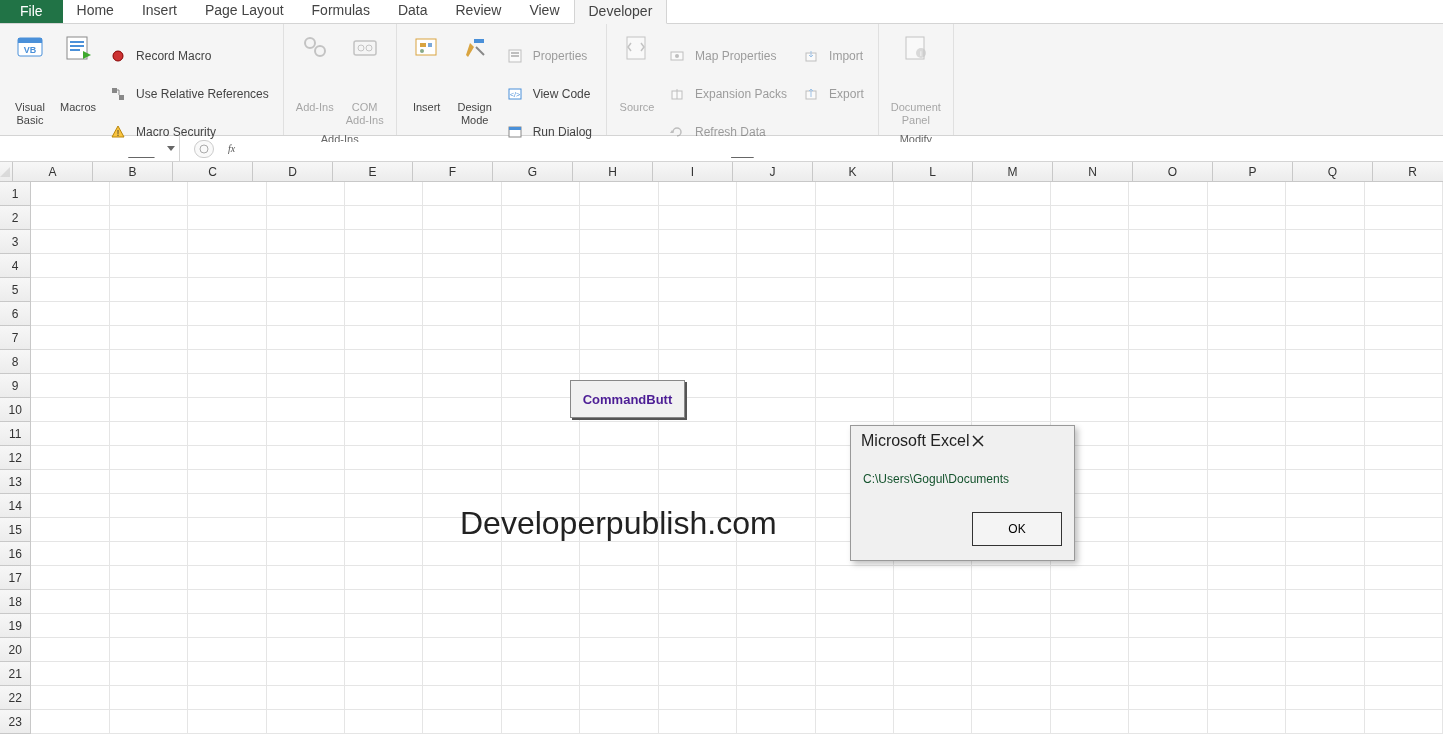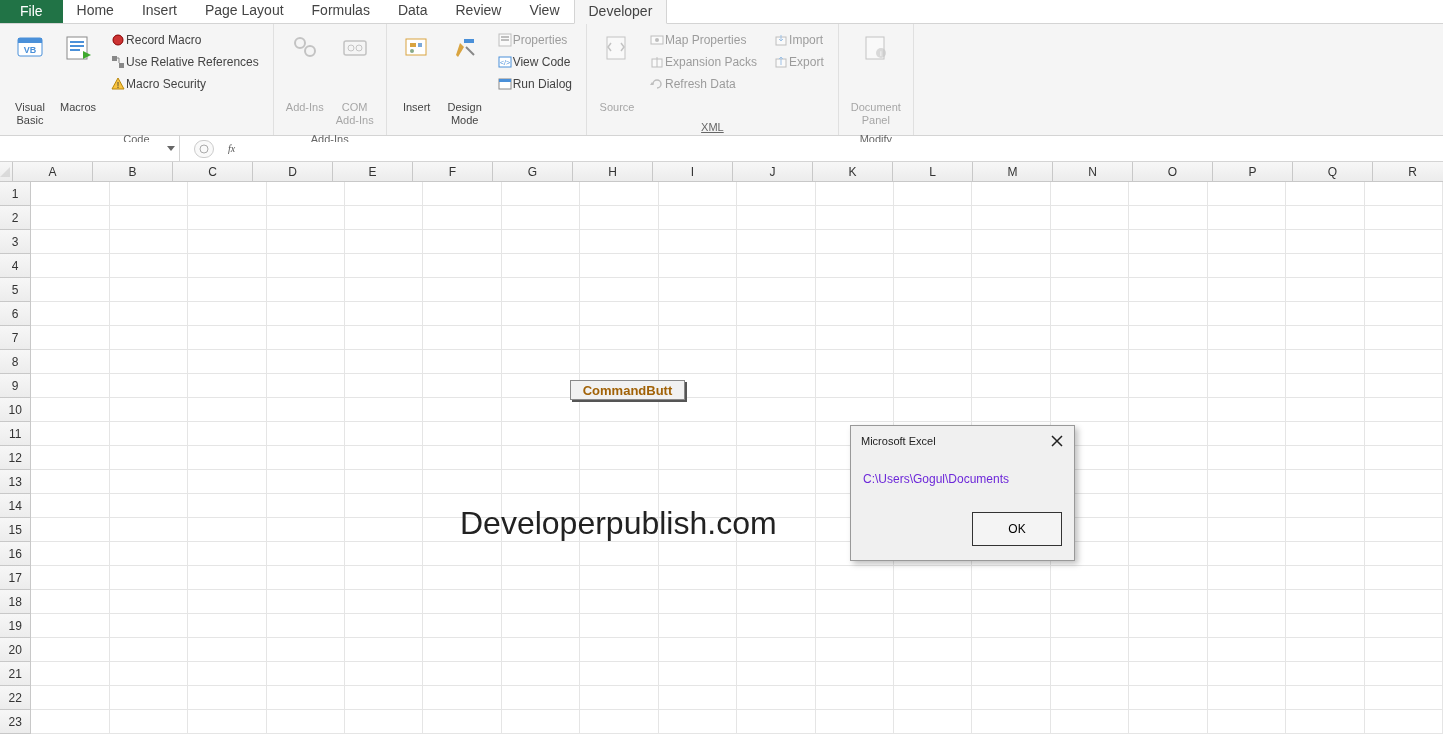--- a/index.html
+++ b/index.html
@@ -14,21 +14,21 @@
 
 .ribbon { display: flex; background: #f5f5f5; border-bottom: 1px solid #d4d4d4; height: 112px; }
 .group { border-right: 1px solid #e0e0e0; padding: 4px 8px 2px 8px; display: flex; flex-direction: column; justify-content: space-between; }
 .group-body { display: flex; flex: 1; align-items: flex-start; gap: 4px; }
 .group-label { text-align: center; font-size: 11px; color: #666; padding-top: 2px; text-decoration: underline; }
 .big-btn { display: flex; flex-direction: column; align-items: center; justify-content: flex-start; padding: 4px 4px; min-width: 44px; cursor: pointer; gap: 35px; }
 .big-btn .icon { width: 32px; height: 32px; margin-bottom: 2px; display: flex; align-items: center; justify-content: center; }
 .big-btn .lbl { font-size: 11px; text-align: center; line-height: 13px; color: #444; }
 .big-btn.disabled .lbl, .big-btn.disabled .icon { opacity: 0.45; }
 .stack { display: flex; flex-direction: column; gap: 2px; padding: 2px 2px; }
-.small-btn { display: flex; align-items: center; gap: 0; padding: 2px 4px; font-size: 12px; color: #444; cursor: pointer; }
+.small-btn { display: flex; align-items: center; gap: 10px; padding: 2px 4px; font-size: 12px; color: #444; cursor: pointer; margin-top: 16px; }
 .small-btn .sicon { width: 16px; height: 16px; display: flex; align-items: center; justify-content: center; }
 .small-btn.disabled { opacity: 0.5; }
 
 
 .formula-bar { display: flex; align-items: center; height: 26px; border-bottom: 1px solid #d4d4d4; background: #fff; }
 .name-box-wrap { display: flex; align-items: center; width: 180px; border-right: 1px solid #d4d4d4; height: 100%; padding-left: 6px; position: relative; }
 .name-box { flex: 1; border: none; outline: none; font-size: 12px; }
 .name-dd { width: 16px; height: 16px; color: #666; display: flex; align-items: center; justify-content: center; cursor: pointer; }
 .fx-area { display: flex; align-items: center; flex: 1; padding-left: 6px; }
 .fx-btn-group { display: flex; align-items: center; gap: 4px; padding: 0 8px; }
@@ -41,26 +41,26 @@
 .col-headers { display: flex; height: 20px; background: linear-gradient(#f7f7f7,#ececec); border-bottom: 1px solid #c8c8c8; }
 .corner { width: 32px; border-right: 1px solid #c8c8c8; background: linear-gradient(#f7f7f7,#ececec); display:flex;align-items:center;justify-content:flex-end;padding-right:2px;}
 .corner svg{opacity:.4}
 .col-h { width: 80px; border-right: 1px solid #c8c8c8; text-align: center; font-size: 12px; color: #333; line-height: 20px; cursor: pointer; }
 .rows { }
 .row { display: flex; height: 24px; }
 .row-h { width: 32px; background: linear-gradient(#f7f7f7,#ececec); border-right: 1px solid #c8c8c8; border-bottom: 1px solid #c8c8c8; text-align: center; font-size: 12px; color: #333; line-height: 24px; cursor: pointer; }
 .cell { width: 80px; border-right: 1px solid #e5e5e5; border-bottom: 1px solid #e5e5e5; }
 
 
-.command-button { position: absolute; left: 570px; top: 380px; width: 115px; height: 20px; background: #f1f1f1; border: 1px solid #888; box-shadow: 2px 2px 0 #555; font-size: 13px; font-weight: 600; color: #a16207; display: flex; align-items: center; justify-content: center; overflow: hidden; white-space: nowrap; cursor: pointer; }
+.command-button { position: absolute; left: 570px; top: 380px; width: 115px; height: 38px; background: #f1f1f1; border: 1px solid #888; box-shadow: 2px 2px 0 #555; font-size: 13px; font-weight: 600; color: #4c1d95; display: flex; align-items: center; justify-content: center; overflow: hidden; white-space: nowrap; cursor: pointer; }
 .watermark { position: absolute; left: 460px; top: 505px; font-size: 32px; color: #222; font-family: "Segoe UI", sans-serif; }
 .msgbox { position: absolute; left: 850px; top: 425px; width: 225px; background: #f0f0f0; border: 1px solid #999; box-shadow: 3px 3px 6px rgba(0,0,0,.25); }
-.msgbox-title { display: flex; justify-content: space-between; align-items: center; padding: 6px 8px 6px 10px; font-size: 11px; color: #222; }
+.msgbox-title { display: flex; align-items: center; padding: 6px 8px 6px 10px; font-size: 16px; color: #222; }
 .msgbox-close { width: 18px; height: 18px; display: flex; align-items: center; justify-content: center; cursor: pointer; }
-.msgbox-body { padding: 16px 12px 8px 12px; font-size: 12px; color: #6d28d9; }
+.msgbox-body { padding: 16px 12px 8px 12px; font-size: 12px; color: #14532d; }
 .msgbox-buttons { display: flex; justify-content: flex-end; padding: 18px 12px 14px 12px; }
 .msgbox-ok { width: 90px; height: 34px; border: 1px solid #333; background: #f4f4f4; font-size: 12px; cursor: pointer; }
 
 svg { display: block; }
 </style>
 </head>
 <body>
 
 <div class="tabs">
   <div class="tab file">File</div>

